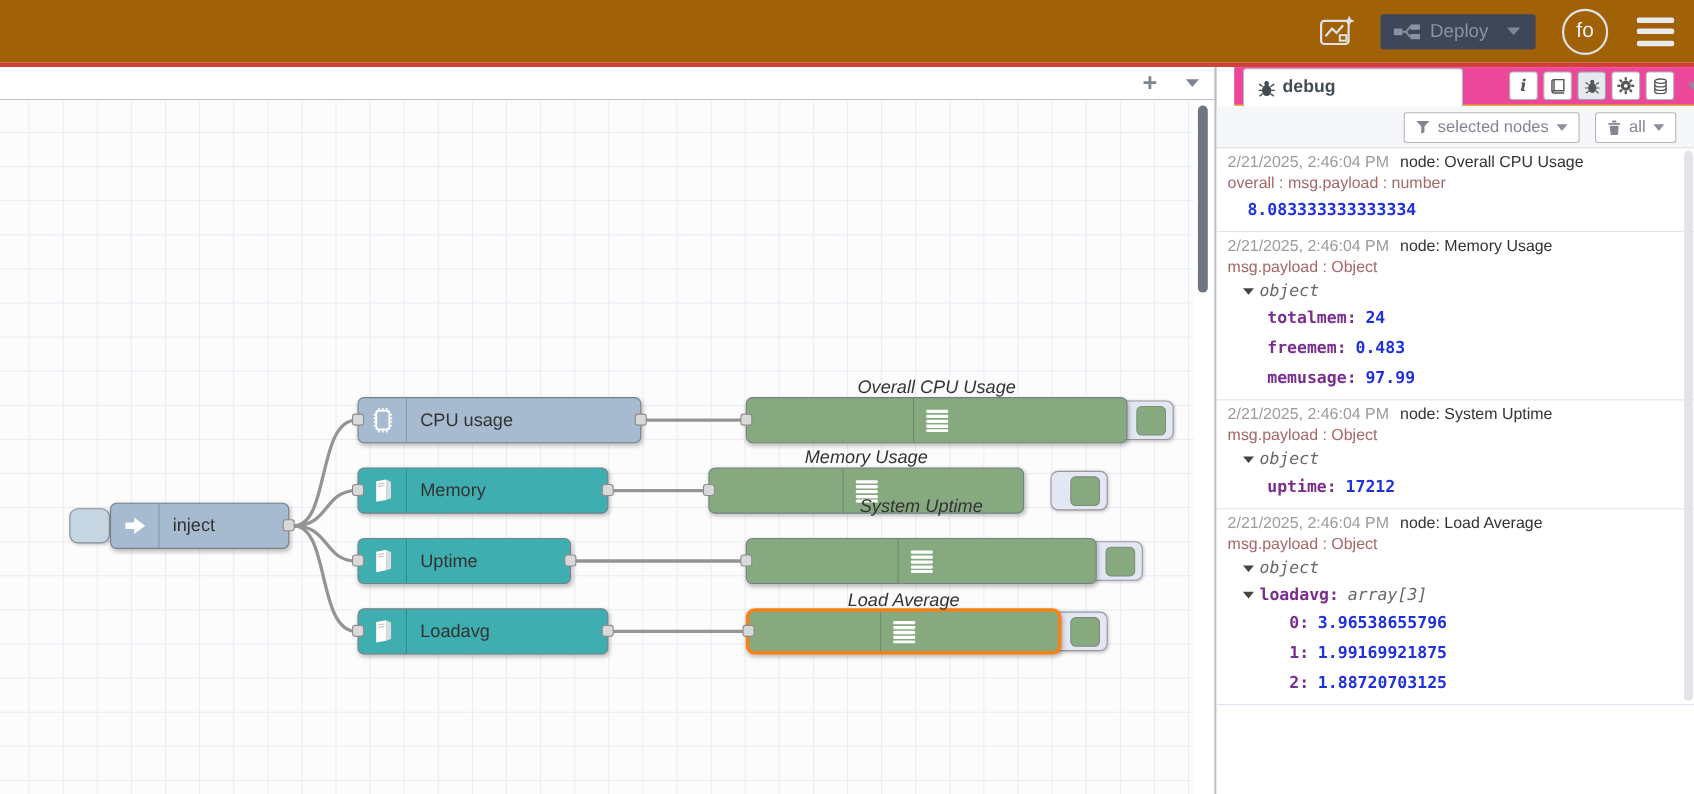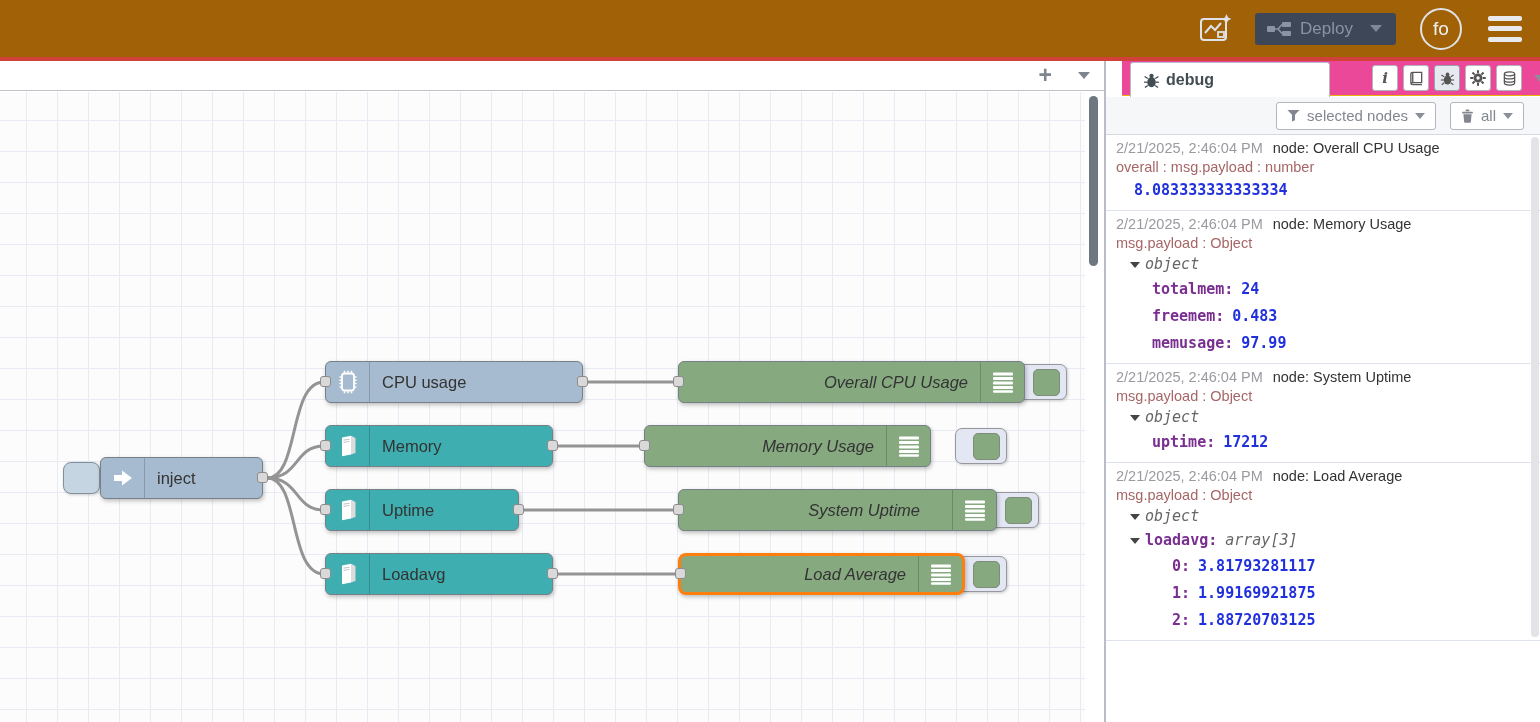--- a/index.html
+++ b/index.html
@@ -26,21 +26,21 @@
     background-size:31px 31px; background-position:-5px -3px; }
   .right-gutter { position:absolute; right:0; top:0; width:19px; height:100%; background:#fff; }
   .canvas-scroll { position:absolute; right:6px; top:4px; width:9px; height:170px; background:#6e7681; border-radius:5px; cursor:pointer; }
   .wires { position:absolute; left:0; top:0; }
 
   
   .node { position:absolute; height:42px; border:1px solid #768087; border-radius:6px; box-shadow:1px 2px 4px rgba(0,0,0,.25); display:flex; align-items:center; cursor:pointer; z-index:2; }
   .node .lbl { font-size:16.5px; color:#333; padding:0 12px; white-space:nowrap; }
   .node.blue { background:#a6bbcf; }
   .node.teal { background:#3faeb0; }
-  .node.green { background:#87a980; justify-content:flex-end; }
+  .node.green { background:#87a980; justify-content:flex-end;flex-direction:column; }
   .node.green .lbl { font-style:italic; }
   .node.selected { border:3px solid #ff7f0e; border-radius:8px; }
   .icon-area { width:44px; height:100%; display:flex; align-items:center; justify-content:center; flex:none; }
   .icon-area.l { border-right:1px solid rgba(0,0,0,.18); }
   .icon-area.r { border-left:1px solid rgba(0,0,0,.18); }
   .port { position:absolute; width:11px; height:11px; background:#d9d9d9; border:1px solid #8c8c8c; border-radius:3px; top:50%; margin-top:-6px; cursor:crosshair; z-index:3; }
   .port.in { left:-6px; } .port.out { right:-6px; }
   .inj-btn { position:absolute; width:37px; height:32px; background:#c6d5e2; border:1px solid #83909b; border-radius:8px; box-shadow:1px 1px 3px rgba(0,0,0,.2); cursor:pointer; z-index:1; }
   .dbtn { position:absolute; width:52px; height:36px; background:#e3e6f3; border:1px solid #97979d; border-radius:7px; display:flex; align-items:center; justify-content:flex-end; padding-right:6px; cursor:pointer; z-index:1; box-shadow:1px 1px 3px rgba(0,0,0,.2); }
   .dbtn .sq { width:27px; height:27px; background:#87a980; border:1px solid #7d8d77; border-radius:5px; }
@@ -414,21 +414,21 @@
         <div class="m-meta">msg.payload : Object</div>
         <div class="m-obj mono">
           <span class="tri"></span>
           <span class="obj-word">object</span>
         </div>
         <div class="m-arr mono">
           <span class="tri"></span>
           <span class="k">loadavg:</span>
           <span class="obj-word">array[3]</span>
         </div>
-        <div class="m-row mono arr-item"><span class="k">0:</span><span class="v">3.81793281117</span></div>
+        <div class="m-row mono arr-item"><span class="k">0:</span><span class="v">3.96538655796</span></div>
         <div class="m-row mono arr-item"><span class="k">1:</span><span class="v">1.99169921875</span></div>
         <div class="m-row mono arr-item"><span class="k">2:</span><span class="v">1.88720703125</span></div>
       </div>
 
       <div class="side-scroll"></div>
     </div>
   </div>
 
 </div>
 

